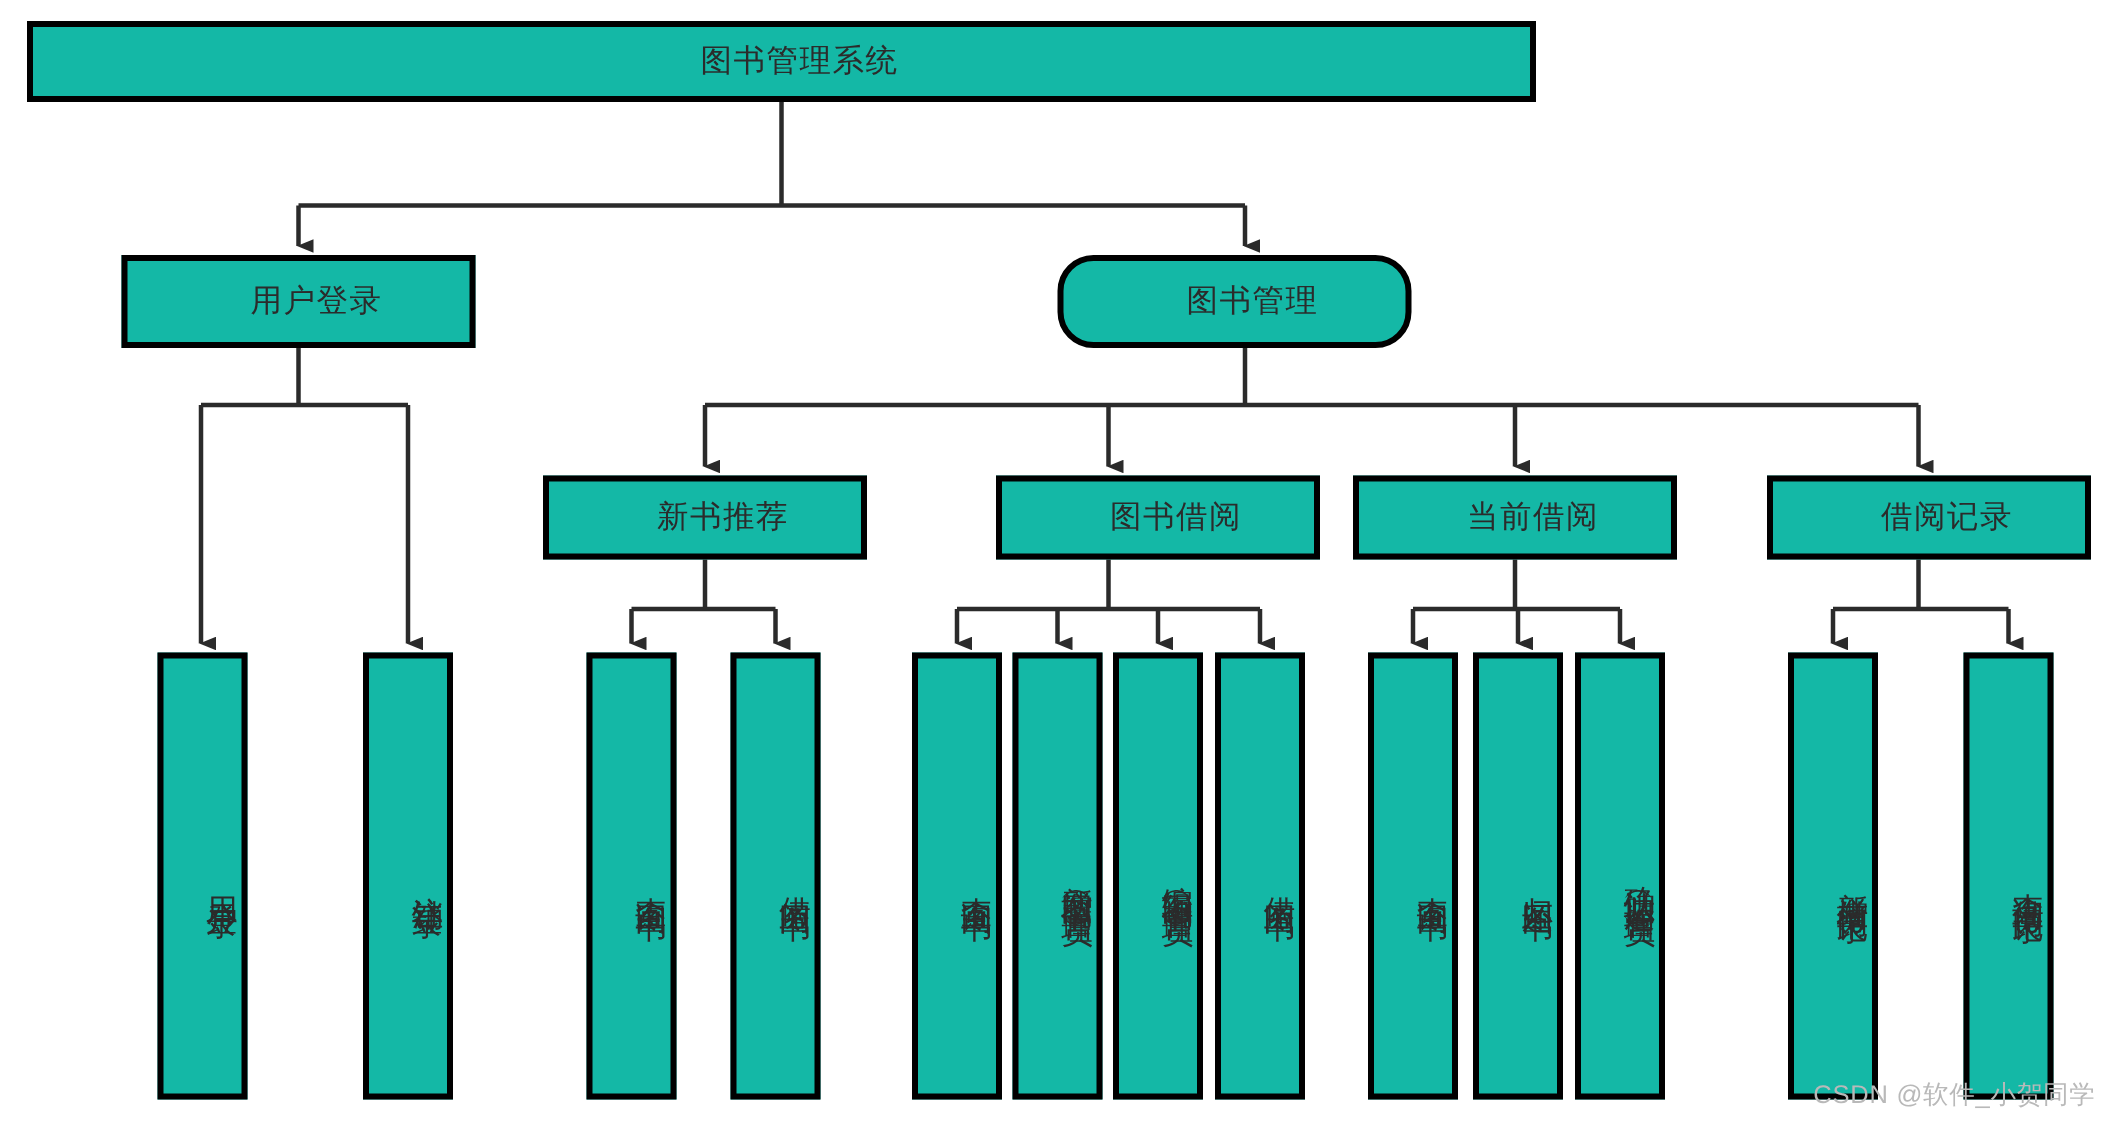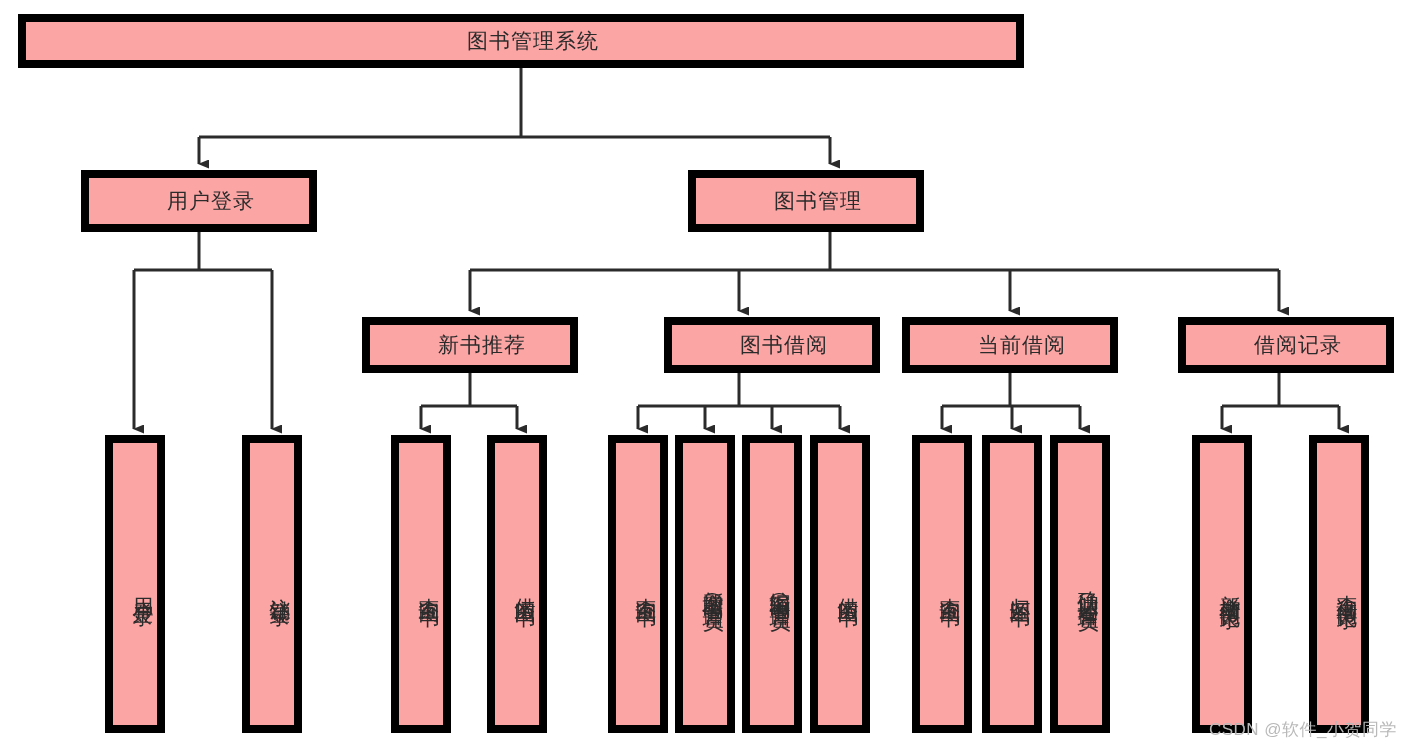--- a/index.html
+++ b/index.html
@@ -22,22 +22,22 @@
   svg.diagram-svg {
     position: absolute;
     top: 0;
     left: 0;
     width: 1405px;
     height: 747px;
   }
   .node-box {
     position: absolute;
     box-sizing: border-box;
-    border: 8px solid #000000;
-    background: #fca5a5;
+    border: 4px solid #000000;
+    background: #14b8a6;
     display: flex;
     align-items: center;
     justify-content: center;
     color: #2b2b2b;
     padding-left: 24px;
   }
   .node-box.horizontal {
     font-size: 21px;
     line-height: 1.2;
     letter-spacing: 1px;
@@ -122,21 +122,21 @@
     </g>
   </svg>
 
   <div class="node-box horizontal" style="left:18px; top:14px; width:1006px; height:54px;">
     <span class="node-label">图书管理系统</span>
   </div>
 
   <div class="node-box horizontal" style="left:81px; top:170px; width:236px; height:62px;">
     <span class="node-label">用户登录</span>
   </div>
-  <div class="node-box horizontal" style="left:688px; top:170px; width:236px; height:62px;">
+  <div class="node-box horizontal" style="left:705px; top:170px; width:236px; height:62px;border-radius:24px;">
     <span class="node-label">图书管理</span>
   </div>
 
   <div class="node-box horizontal" style="left:362px; top:317px; width:216px; height:56px;">
     <span class="node-label">新书推荐</span>
   </div>
   <div class="node-box horizontal" style="left:664px; top:317px; width:216px; height:56px;">
     <span class="node-label">图书借阅</span>
   </div>
   <div class="node-box horizontal" style="left:902px; top:317px; width:216px; height:56px;justify-content:center;">

